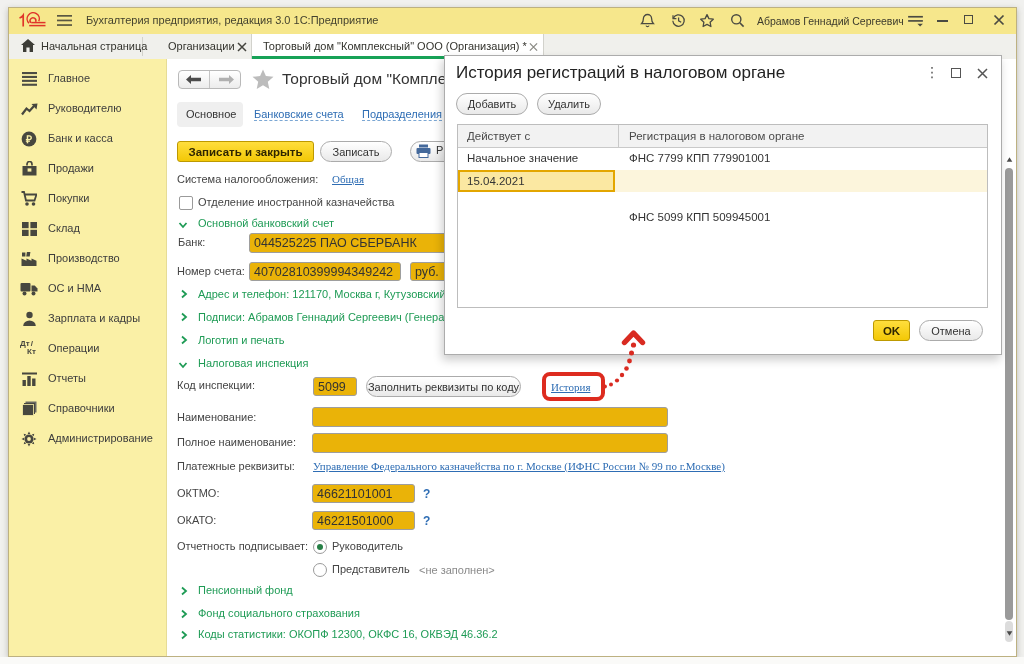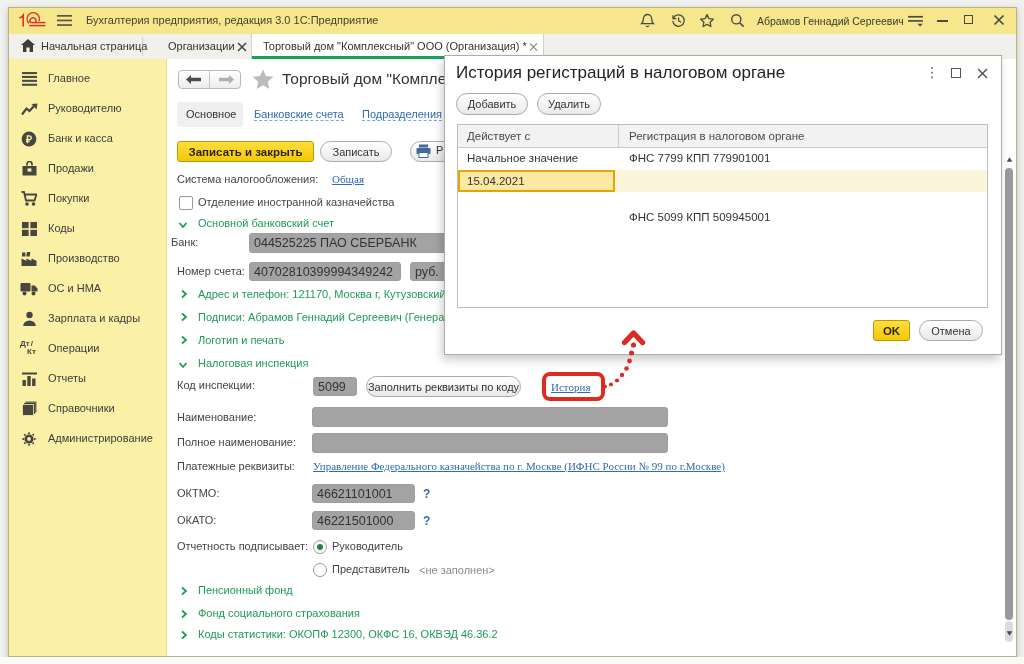--- a/index.html
+++ b/index.html
@@ -4,21 +4,21 @@
 <style>
   html,body{margin:0;padding:0;}
   body{width:1024px;height:664px;background:#F1F1EF;font-family:"Liberation Sans",sans-serif;overflow:hidden;position:relative;}
   .abs{position:absolute;}
   .t13{font-size:11px;color:#3d3d3d;white-space:nowrap;}
   .td{font-size:11.5px;color:#333;white-space:nowrap;position:absolute;}
   .lbl{font-size:11px;color:#444;white-space:nowrap;}
   .green{font-size:11px;color:#1e9b55;white-space:nowrap;}
   .blue{font-size:11px;color:#2e6db4;text-decoration:underline;white-space:nowrap;font-family:Liberation Serif, serif;}
   .bluedash{font-size:11px;color:#2e6db4;border-bottom:1px dashed #7ba7d4;white-space:nowrap;}
-  .inp{position:absolute;background:#a3a3a3;border:1px solid #9e9e9e;border-radius:3px;font-size:12.5px;color:#333;padding:0 4px;display:flex;align-items:center;white-space:nowrap;box-sizing:border-box;}
+  .inp{position:absolute;background:#eab308;border:1px solid #9e9e9e;border-radius:3px;font-size:12.5px;color:#333;padding:0 4px;display:flex;align-items:center;white-space:nowrap;box-sizing:border-box;}
   .btn{position:absolute;background:linear-gradient(#ffffff,#e9e9e9);border:1px solid #ababab;border-radius:11px;font-size:11px;color:#333;display:flex;align-items:center;justify-content:center;white-space:nowrap;box-sizing:border-box;}
   .btny{position:absolute;background:linear-gradient(#ffde3d,#f3c806);border:1px solid #bd9900;border-radius:3px;font-size:11.5px;font-weight:bold;color:#2e2500;display:flex;align-items:center;justify-content:center;white-space:nowrap;box-sizing:border-box;}
   .win{position:absolute;left:8px;top:7px;width:1007px;height:648px;background:#fff;border:1px solid #bdb181;box-shadow:0 2px 6px rgba(120,120,110,0.45);}
   .chev{position:absolute;width:10px;height:10px;}
 </style>
 </head>
 <body>
 <div class="win"></div>
 <div class="abs" style="left:0;top:657px;width:1024px;height:7px;background:#fafaf8;"></div>
 
@@ -126,21 +126,21 @@
   </svg>
 <div class="abs t13" style="left:48px;top:192px;">Покупки</div>
 <svg class="abs" style="left:22px;top:222px" width="15" height="14" viewBox="0 0 15 14">
     <g fill="#47473f">
       <rect x="0" y="0" width="6.6" height="6.2"></rect>
       <rect x="8.4" y="0" width="6.6" height="6.2"></rect>
       <rect x="0" y="7.8" width="6.6" height="6.2"></rect>
       <rect x="8.4" y="7.8" width="6.6" height="6.2"></rect>
     </g>
   </svg>
-<div class="abs t13" style="left:48px;top:222px;">Коды</div>
+<div class="abs t13" style="left:48px;top:222px;">Склад</div>
 <svg class="abs" style="left:21px;top:251px" width="16" height="16" viewBox="0 0 16 16">
     <g fill="#47473f">
       <rect x="1" y="1.5" width="3.4" height="4"></rect>
       <path d="M6 5.5 L6 1 L9.5 1 L9.5 5.5 Z" transform="skewX(-8)"></path>
       <path d="M0.5 15 V7.5 L5.5 9.8 V7.5 L10.5 9.8 V7.5 L15.5 9.8 V15 Z"></path>
     </g>
   </svg>
 <div class="abs t13" style="left:48px;top:252px;">Производство</div>
 <svg class="abs" style="left:20px;top:282px" width="18" height="14" viewBox="0 0 18 14">
     <g fill="#47473f">
@@ -228,21 +228,21 @@
 <div class="abs lbl" style="left:177px;top:173px;">Система налогообложения:</div>
 <div class="abs blue" style="left:332px;top:173px;">Общая</div>
 
 <div class="abs" style="left:179px;top:196px;width:12px;height:12px;background:#fff;border:1px solid #9a9a9a;border-radius:2px;"></div>
 <div class="abs lbl" style="left:198px;top:196px;">Отделение иностранной казначейства</div>
 
 <svg class="chev" style="left:178px;top:220px;" viewBox="0 0 10 10">
     <path d="M1.5 3 L5 7 L8.5 3" fill="none" stroke="#1e9b55" stroke-width="1.8"></path>
   </svg>
 <div class="abs green" style="left:198px;top:217px;">Основной банковский счет</div>
-<div class="abs lbl" style="left:171px;top:236px;">Банк:</div>
+<div class="abs lbl" style="left:178px;top:236px;">Банк:</div>
 <div class="inp" style="left:249px;top:233px;width:211px;height:20px;">044525225 ПАО СБЕРБАНК</div>
 <div class="abs lbl" style="left:177px;top:265px;">Номер счета:</div>
 <div class="inp" style="left:249px;top:262px;width:152px;height:19px;">40702810399994349242</div>
 <div class="inp" style="left:410px;top:262px;width:60px;height:19px;">руб.</div>
 <svg class="chev" style="left:179px;top:289px;" viewBox="0 0 10 10">
     <path d="M3 1.5 L7 5 L3 8.5" fill="none" stroke="#1e9b55" stroke-width="1.8"></path>
   </svg>
 <div class="abs green" style="left:198px;top:288px;">Адрес и телефон: 121170, Москва г, Кутузовский проспект</div>
 <svg class="chev" style="left:179px;top:312px;" viewBox="0 0 10 10">
     <path d="M3 1.5 L7 5 L3 8.5" fill="none" stroke="#1e9b55" stroke-width="1.8"></path>

